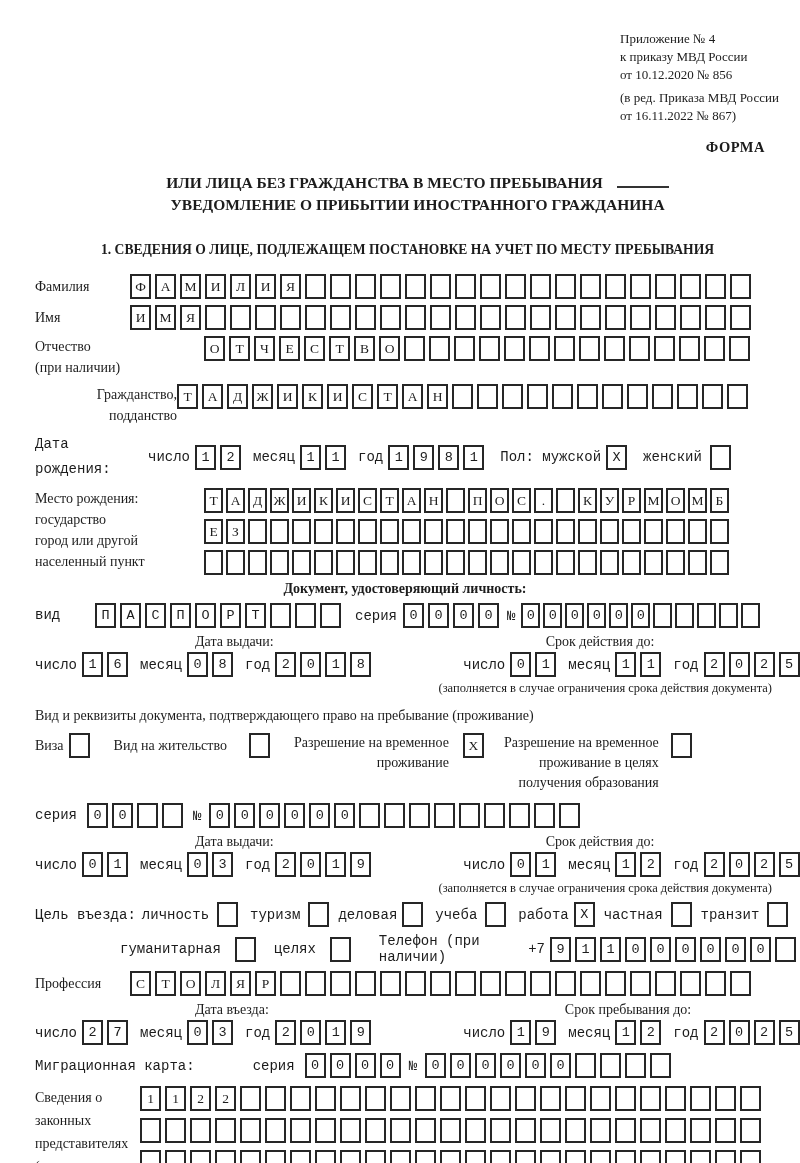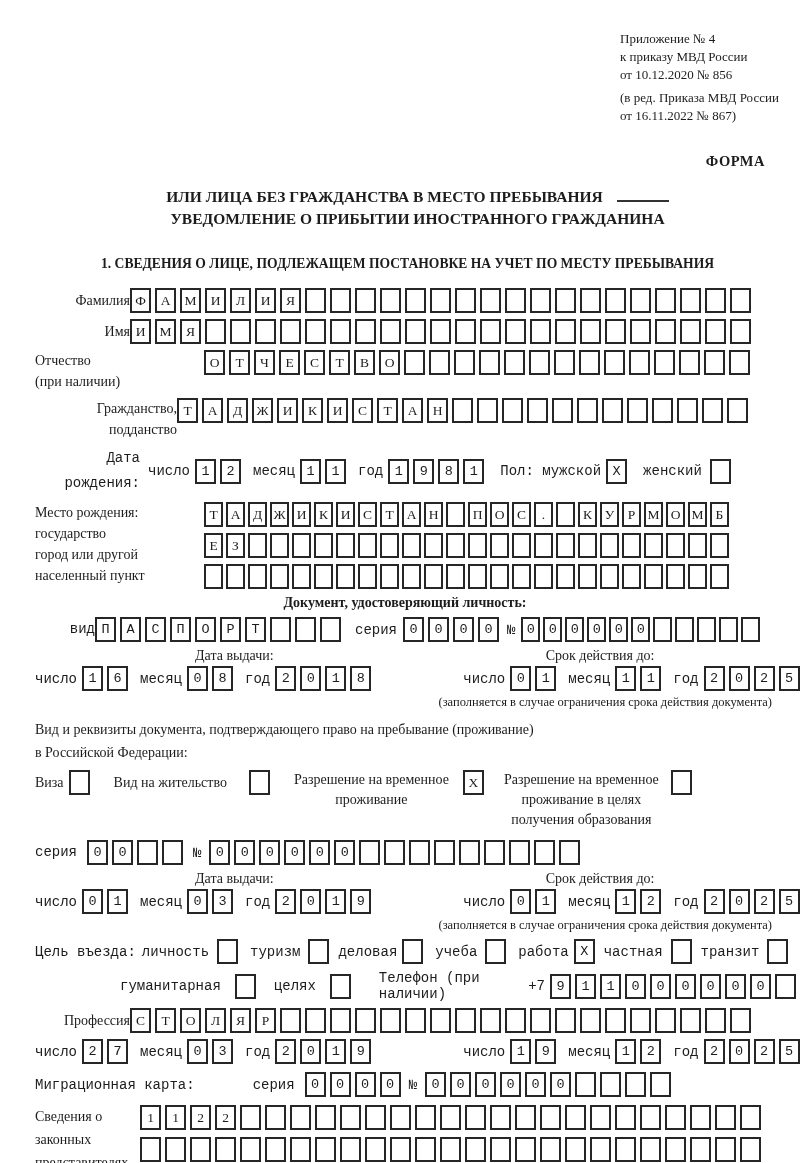--- a/index.html
+++ b/index.html
@@ -5,43 +5,43 @@
   html,body{margin:0;padding:0;background:#ffffff;}
   .sheet{
     width:800px;min-height:1163px;box-sizing:border-box;
     background:#ffffff;color:#1c1c1c;
     font-family:"Liberation Serif","DejaVu Serif",serif;
     font-size:14px;padding:30px 0 20px 35px;position:relative;
   }
   
   .hdr{margin-left:585px;line-height:18px;font-size:13px;}
   .hdr .amend{margin-top:5px;}
-  .forma{font-weight:bold;text-align:right;padding-right:35px;margin-top:28px;font-size:14.5px;letter-spacing:.5px;}
+  .forma{font-weight:bold;text-align:right;padding-right:35px;margin-top:14px;font-size:14.5px;letter-spacing:.5px;}
   
   .title{ text-align:center;font-weight:bold;font-size:15.5px;line-height:22px;margin-top:16px;}
   .title .uline{display:inline-block;width:52px;height:2px;background:#333;margin-left:14px;vertical-align:baseline;}
   .sec-head{text-align:center;font-weight:bold;font-size:13.6px;margin-top:26px;margin-bottom:16px;padding-right:20px;}
   
   .frow{display:flex;align-items:flex-start;margin-bottom:6px;}
   .frow.vc{align-items:center;font-family:Liberation Mono, monospace;}
-  .lbl{line-height:25px;flex:none;text-align:right;}
+  .lbl{line-height:25px;flex:none;}
   .lbl2{line-height:21px;flex:none;}
   .w95{width:95px;} .w105{width:105px;} .w142{width:142px;text-align:right;} .w169{width:169px;} .w60{width:60px;}
   .boxes{display:flex;flex:none;}
   .box{
     width:17px;height:21px;border:2px solid #262626;margin-right:4px;flex:none;
     display:flex;align-items:center;justify-content:center;
     font-size:13.5px;line-height:21px;background:#fff;
   }
   .sm .box{width:15px;margin-right:3px;}
   .gapL{margin-left:8px;} .gapS{margin-left:5px;}
   .note{font-size:12.5px;text-align:right;padding-right:28px;margin:-2px 0 6px 0;}
   .center-bold{text-align:center;font-weight:bold;margin:6px 0 6px 0;padding-right:25px;}
   .dp-heads{display:flex;margin-bottom:2px;}
-  .opt-col{display:flex;flex-direction:column;align-items:center;line-height:20px;text-align:center;flex:none;}
+  .opt-col{display:flex;flex-direction:column;align-items:flex-end;line-height:20px;text-align:center;flex:none;}
   .stackcol{display:flex;flex-direction:column;}
 </style>
 </head>
 <body>
 
 <div class="sheet">
 
   <div class="hdr">
     <div>Приложение № 4</div>
     <div>к приказу МВД России</div>
@@ -378,21 +378,20 @@
         <span class="box">2</span>
         <span class="box">0</span>
         <span class="box">2</span>
         <span class="box">5</span>
       </div>
   </div>
   <div class="note">(заполняется в случае ограничения срока действия документа)</div>
 
   <div style="margin-top:8px;line-height:23px">
     <div>Вид и реквизиты документа, подтверждающего право на пребывание (проживание)</div>
-    <div>в Российской Федерации:</div>
   </div>
 
   <div class="frow" style="margin-top:6px">
     <span class="lbl">Виза</span>
     <div class="boxes gapS">
         <span class="box"></span>
       </div>
     <span class="lbl" style="margin-left:20px">Вид на жительство</span>
     <div class="boxes" style="margin-left:22px">
         <span class="box"></span>
@@ -565,20 +564,24 @@
         <span class="box"></span>
         <span class="box"></span>
         <span class="box"></span>
         <span class="box"></span>
         <span class="box"></span>
         <span class="box"></span>
         <span class="box"></span>
       </div>
   </div>
 
+  <div class="dp-heads" style="margin-top:6px">
+    <span style="margin-left:160px">Дата въезда:</span>
+    <span style="margin-left:296px">Срок пребывания до:</span>
+  </div>
   <div class="frow vc">
     <span>число</span>
     <div class="boxes gapS">
         <span class="box">2</span>
         <span class="box">7</span>
       </div>
     <span class="gapL">месяц</span>
     <div class="boxes gapS">
         <span class="box">0</span>
         <span class="box">3</span>

